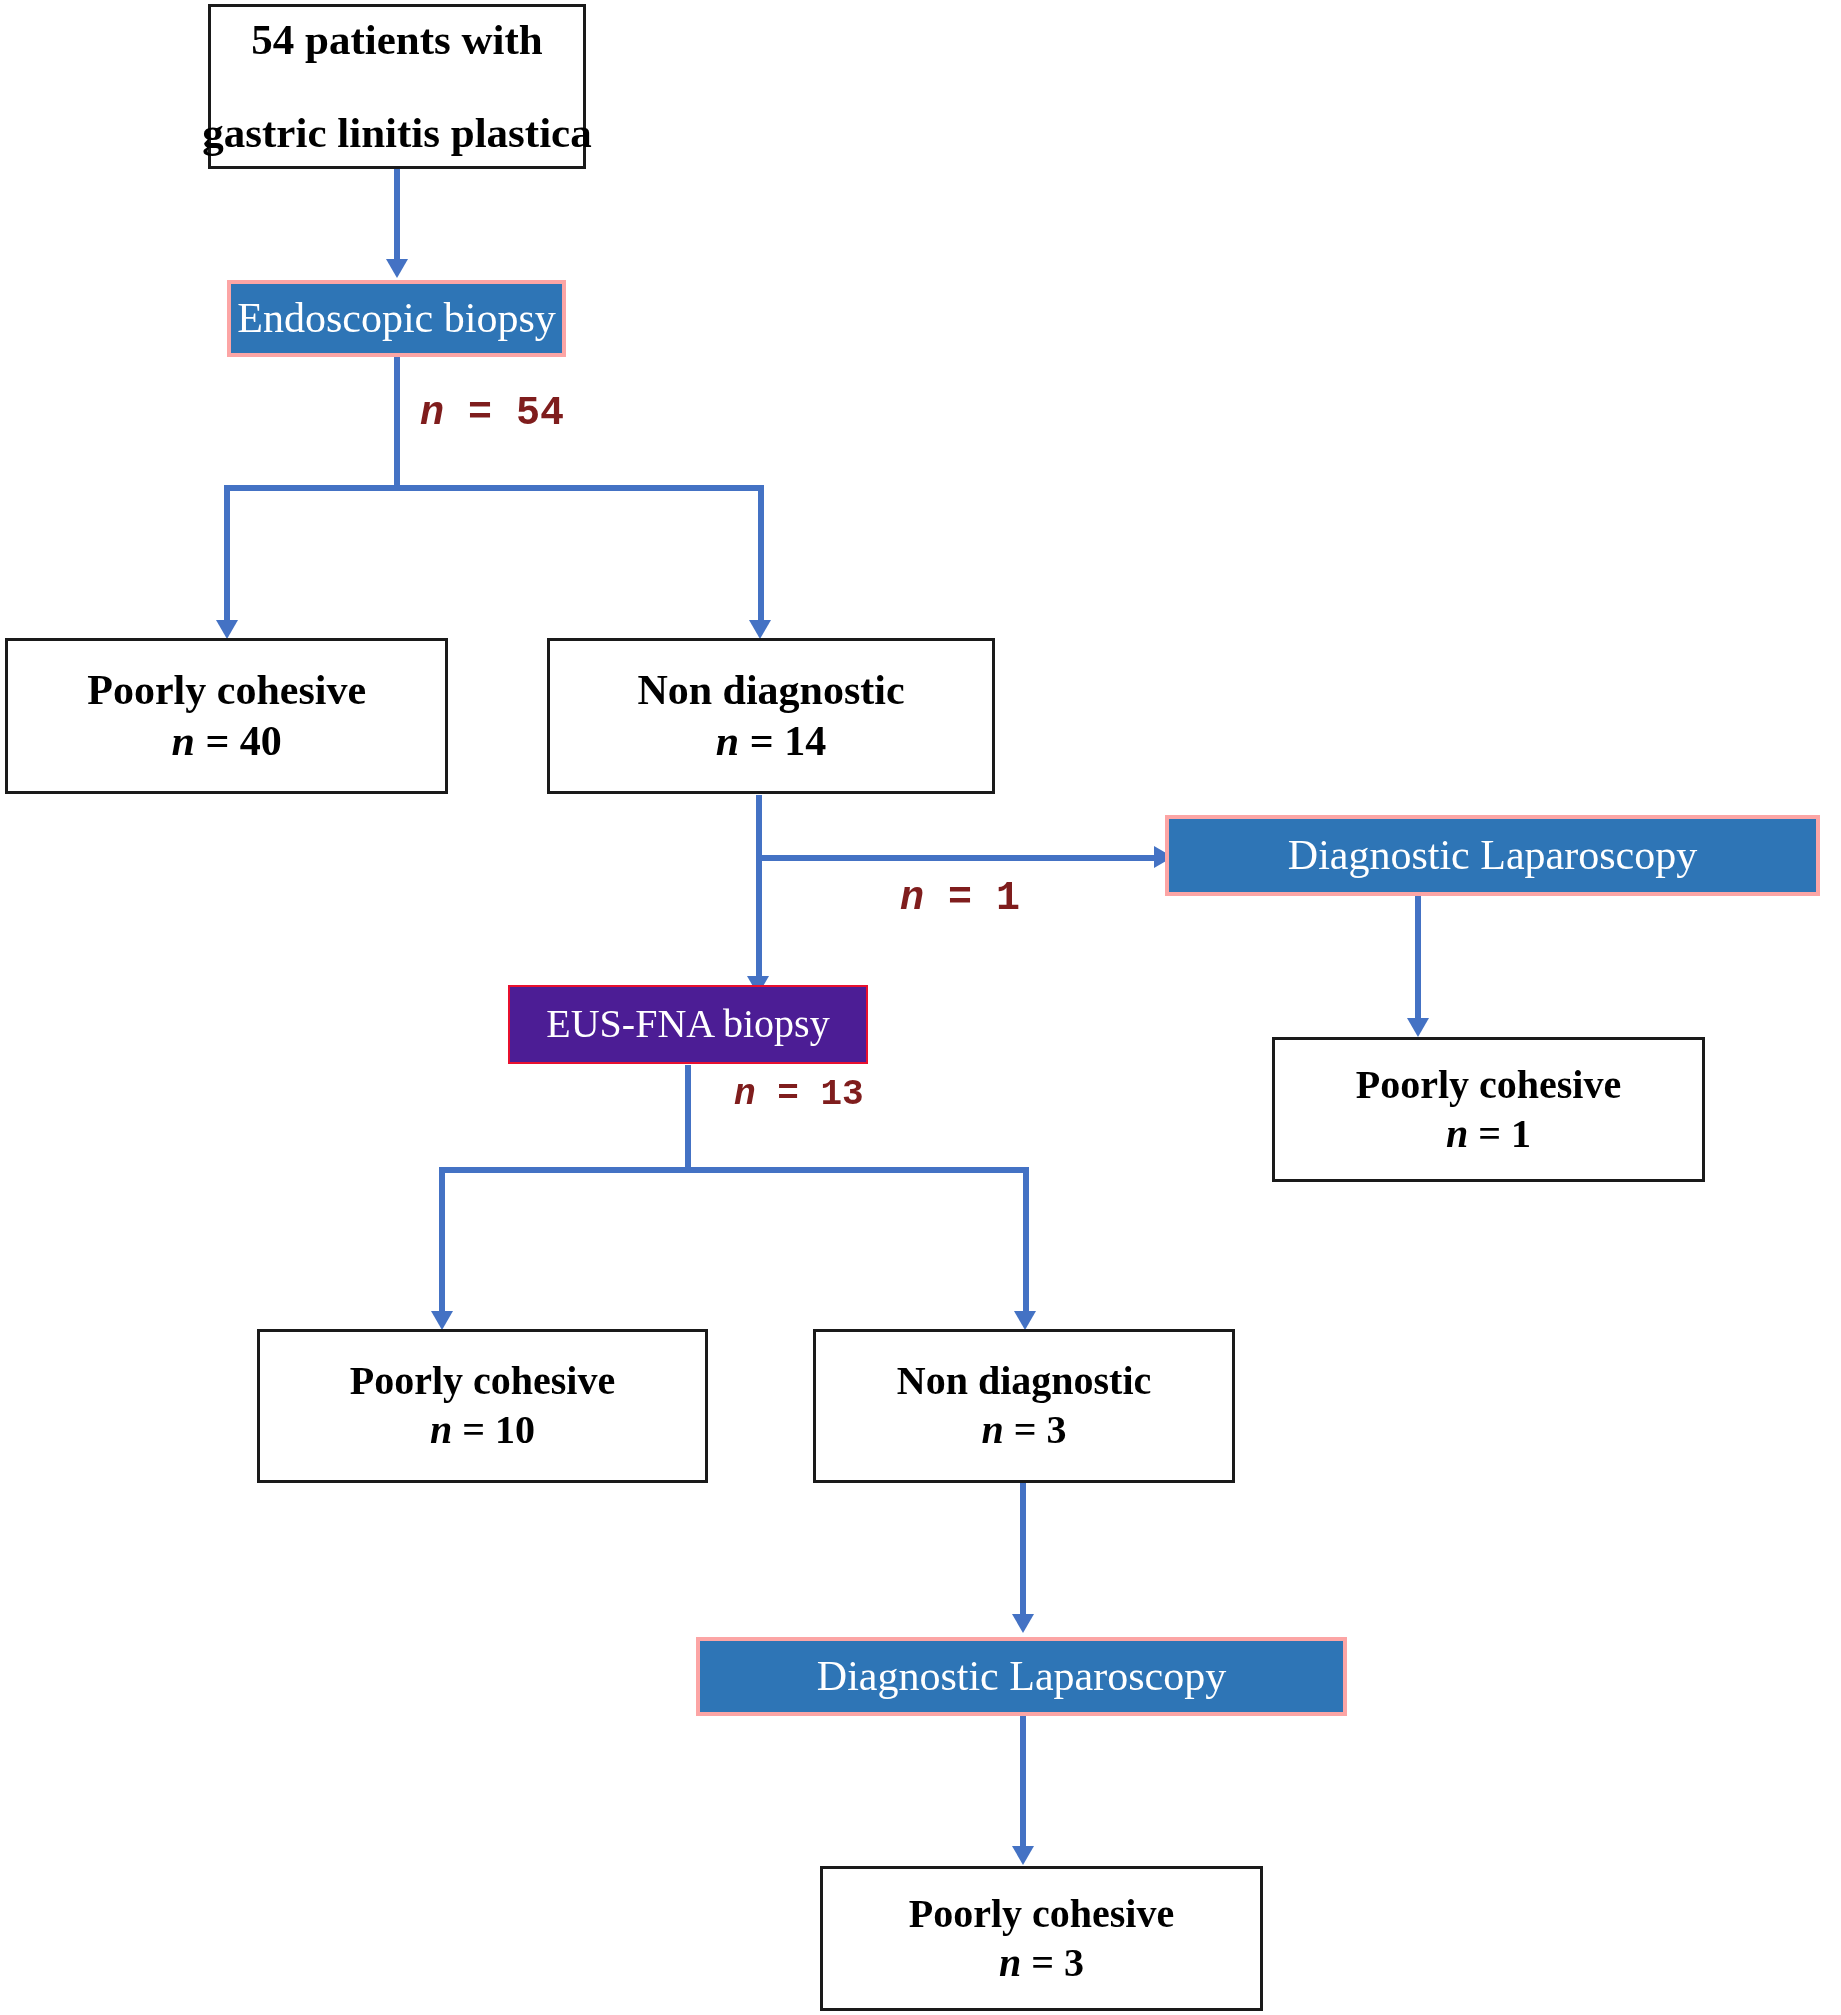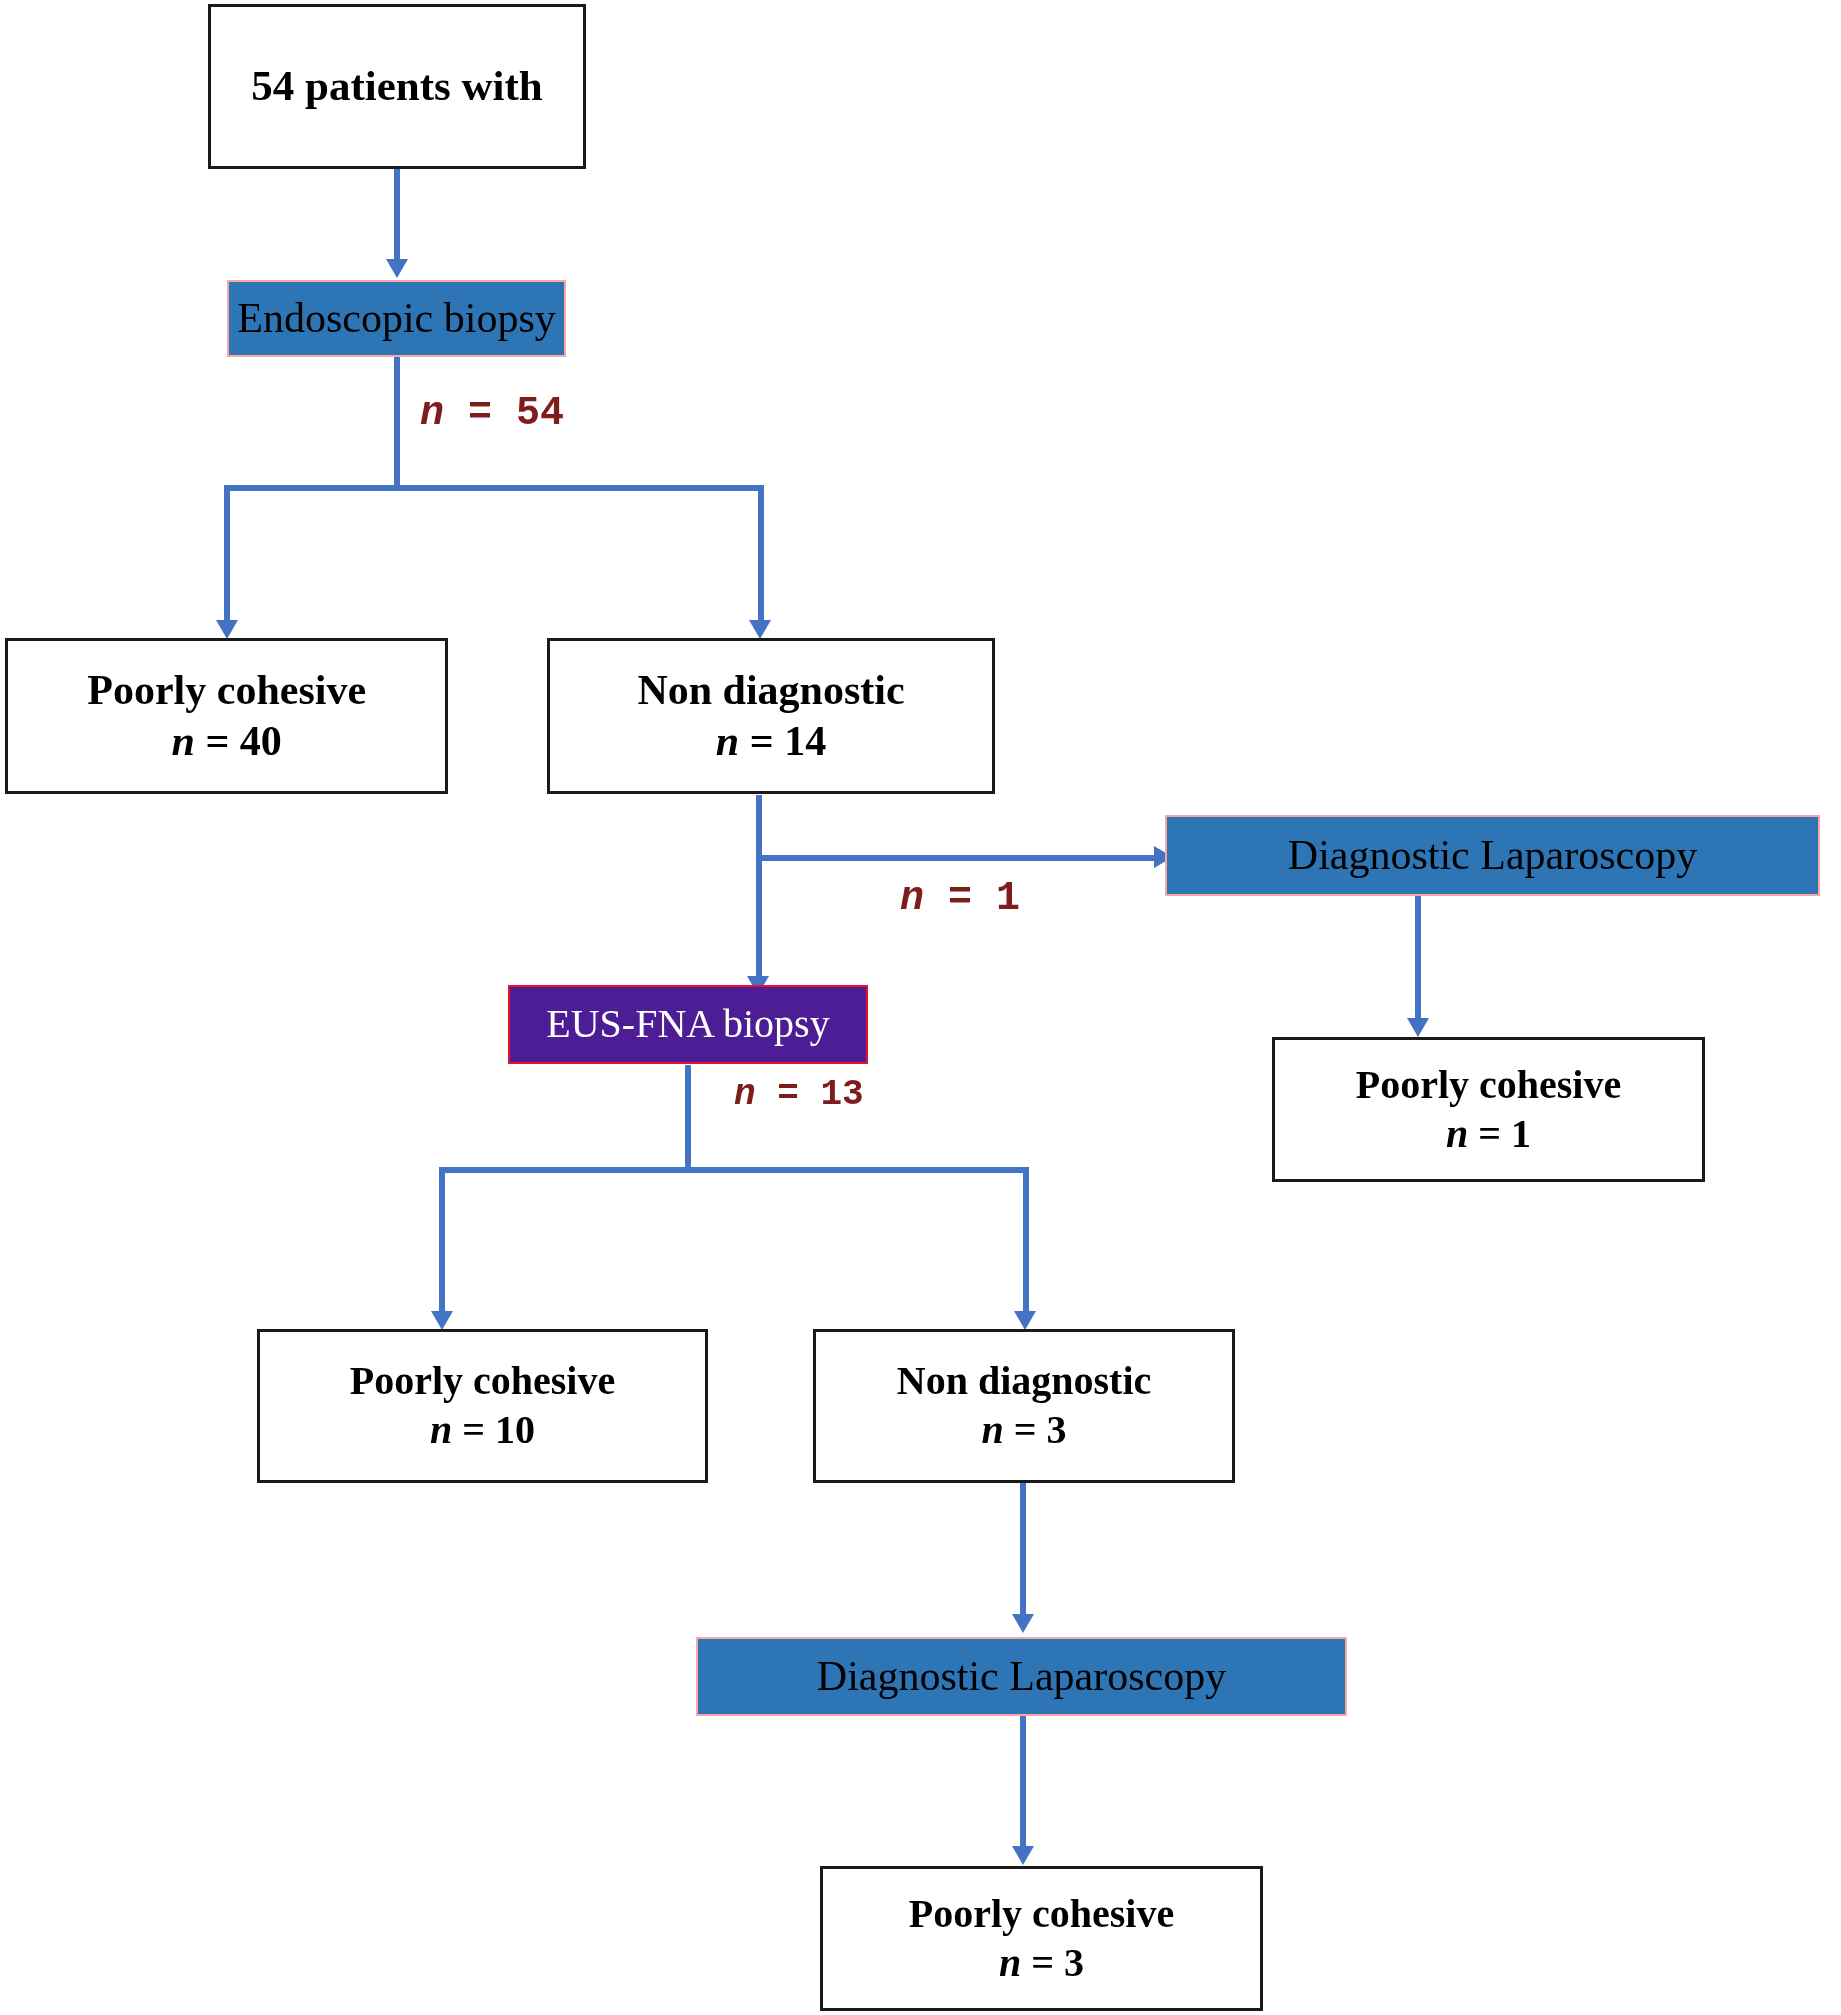--- a/index.html
+++ b/index.html
@@ -30,22 +30,22 @@
     line-height: 1.12;
   }
   .node.white {
     background: #ffffff;
     border: 3.3px solid #1a1a1a;
     color: #000000;
     font-weight: bold;
   }
   .node.blue {
     background: #2E75B6;
-    border: 2px solid #fca5a5;
-    color: #000000;
+    border: 4px solid #fca5a5;
+    color: #ffffff;
     font-weight: normal;
     text-align: center;
   }
   .node.red {
     background: #4c1d95;
     border: 2.6px solid #E8102F;
     color: #ffffff;
     font-weight: normal;
   }
   .line1 { display: block; white-space: nowrap; }
@@ -91,20 +91,21 @@
     white-space: nowrap;
   }
 </style>
 </head>
 <body>
 
 <div id="canvas">
 
   <div class="node white" style="left:208px; top:3.9px; width:378px; height:165px; font-size:43px;gap:40px;">
     <span class="line1">54 patients with</span>
+    <span class="line2">gastric linitis plastica</span>
   </div>
 
   <div class="vline" style="left:394px; top:169px; height:98px;"></div>
   <div class="arrow-down" style="left:386px; top:259px;"></div>
 
   <div class="node blue" style="left:227px; top:280px; width:339px; height:77px; font-size:42px;">
     <span class="line1">Endoscopic biopsy</span>
   </div>
 
   <div class="vline" style="left:394px; top:357px; height:134px;"></div>

